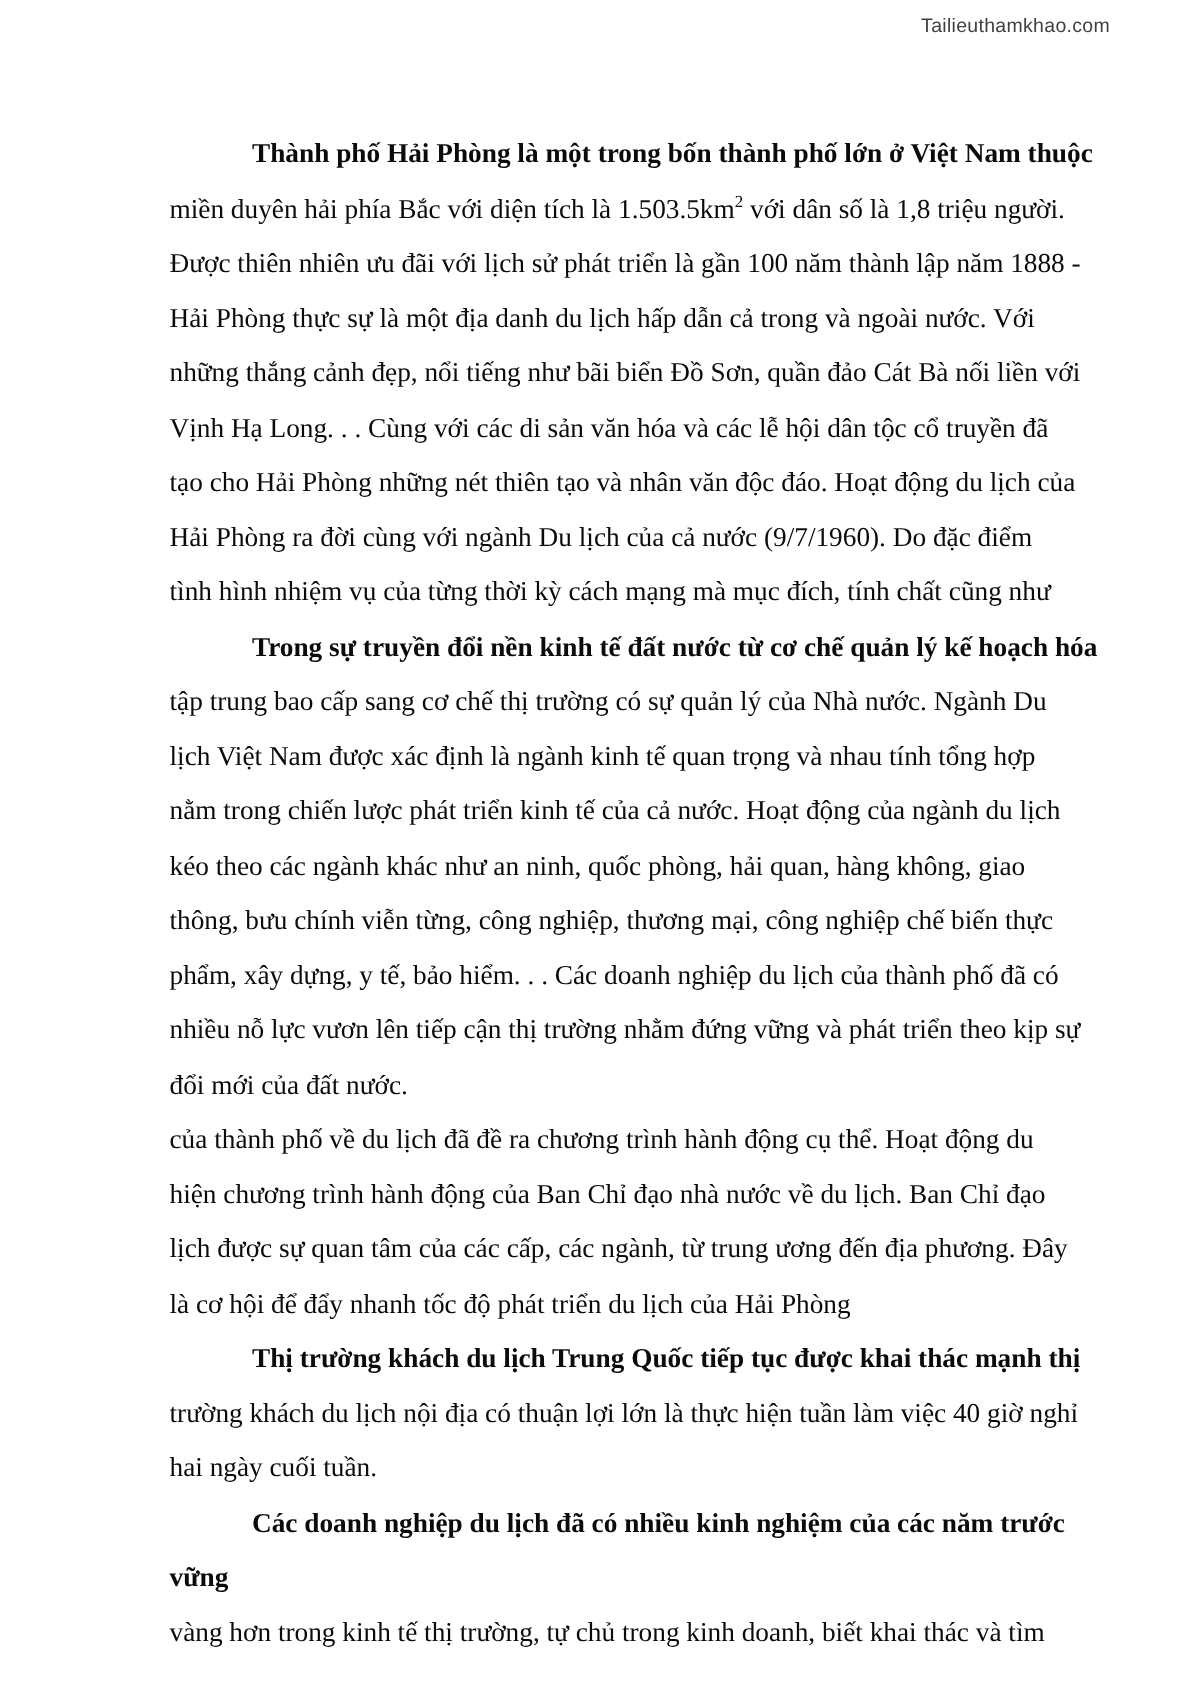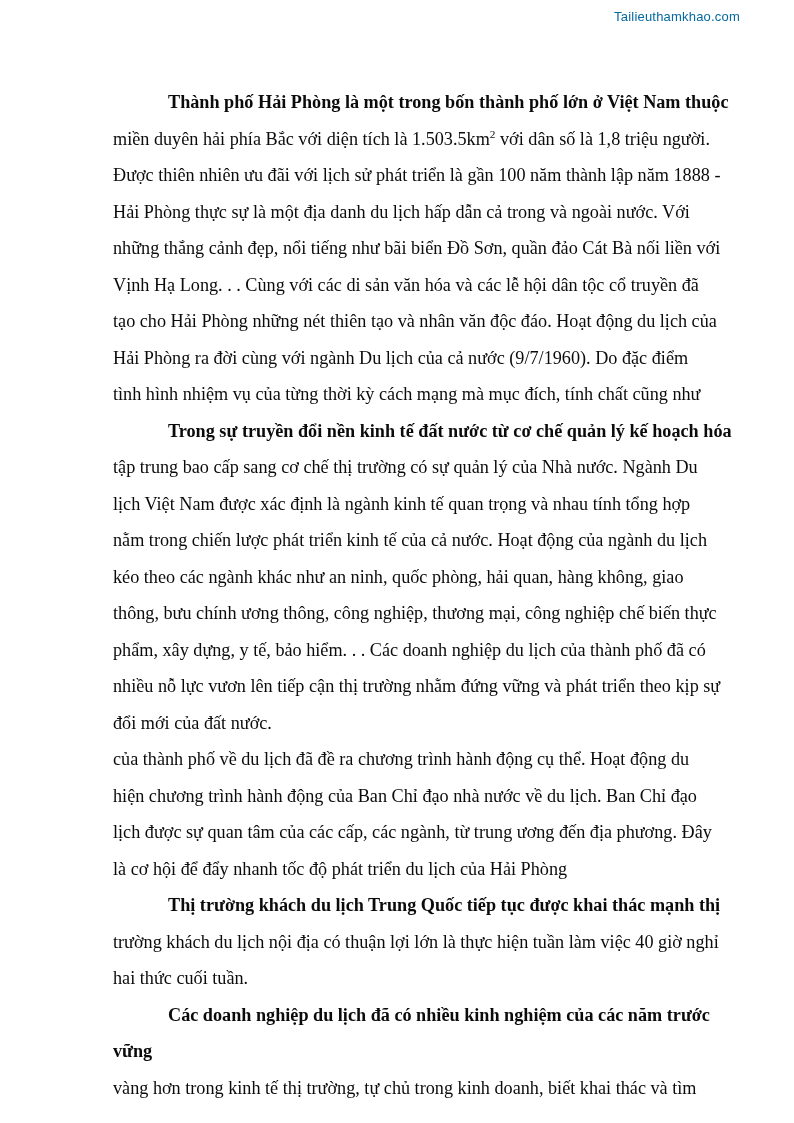--- a/index.html
+++ b/index.html
@@ -14,21 +14,21 @@
     background: #ffffff;
     overflow: hidden;
     box-sizing: border-box;
   }
   .watermark {
     position: absolute;
     top: 9px;
     right: 54px;
     font-family: "Liberation Sans", sans-serif;
     font-size: 13px;
-    color: #0369a1;
+    color: #404040;
     letter-spacing: 0.2px;
     white-space: nowrap;
     user-select: none;
   }
   .doc-body {
     position: absolute;
     left: 113px;
     top: 84px;
     width: 626px;
     font-family: "Liberation Serif", "DejaVu Serif", serif;
@@ -74,37 +74,37 @@
       <span class="line">Hải Phòng ra đời cùng với ngành Du lịch của cả nước (9/7/1960). Do đặc điểm</span>
       <span class="line">tình hình nhiệm vụ của từng thời kỳ cách mạng mà mục đích, tính chất cũng như</span>
     </p>
 
     <p class="para">
       <span class="line indent">Trong sự truyền đổi nền kinh tế đất nước từ cơ chế quản lý kế hoạch hóa</span>
       <span class="line">tập trung bao cấp sang cơ chế thị trường có sự quản lý của Nhà nước. Ngành Du</span>
       <span class="line">lịch Việt Nam được xác định là ngành kinh tế quan trọng và nhau tính tổng hợp</span>
       <span class="line">nằm trong chiến lược phát triển kinh tế của cả nước. Hoạt động của ngành du lịch</span>
       <span class="line">kéo theo các ngành khác như an ninh, quốc phòng, hải quan, hàng không, giao</span>
-      <span class="line">thông, bưu chính ương thông, công nghiệp, thương mại, công nghiệp chế biến thực</span>
+      <span class="line">thông, bưu chính viễn từng, công nghiệp, thương mại, công nghiệp chế biến thực</span>
       <span class="line">phẩm, xây dựng, y tế, bảo hiểm. . . Các doanh nghiệp du lịch của thành phố đã có</span>
       <span class="line">nhiều nỗ lực vươn lên tiếp cận thị trường nhằm đứng vững và phát triển theo kịp sự</span>
       <span class="line">đổi mới của đất nước.</span>
     </p>
 
     <p class="para">
       <span class="line">của thành phố về du lịch đã đề ra chương trình hành động cụ thể. Hoạt động du</span>
       <span class="line">hiện chương trình hành động của Ban Chỉ đạo nhà nước về du lịch. Ban Chỉ đạo</span>
       <span class="line">lịch được sự quan tâm của các cấp, các ngành, từ trung ương đến địa phương. Đây</span>
       <span class="line">là cơ hội để đẩy nhanh tốc độ phát triển du lịch của Hải Phòng</span>
     </p>
 
     <p class="para">
       <span class="line indent">Thị trường khách du lịch Trung Quốc tiếp tục được khai thác mạnh thị</span>
       <span class="line">trường khách du lịch nội địa có thuận lợi lớn là thực hiện tuần làm việc 40 giờ nghỉ</span>
-      <span class="line">hai thức cuối tuần.</span>
+      <span class="line">hai ngày cuối tuần.</span>
     </p>
 
     <p class="para">
       <span class="line indent">Các doanh nghiệp du lịch đã có nhiều kinh nghiệm của các năm trước vững</span>
       <span class="line">vàng hơn trong kinh tế thị trường, tự chủ trong kinh doanh, biết khai thác và tìm</span>
 
     </p>
 
   </div>
 </div>

